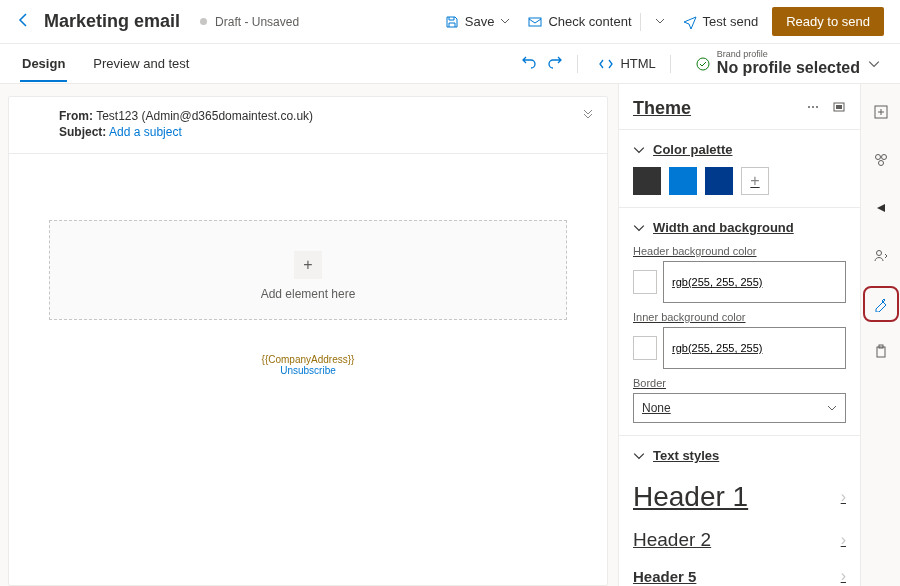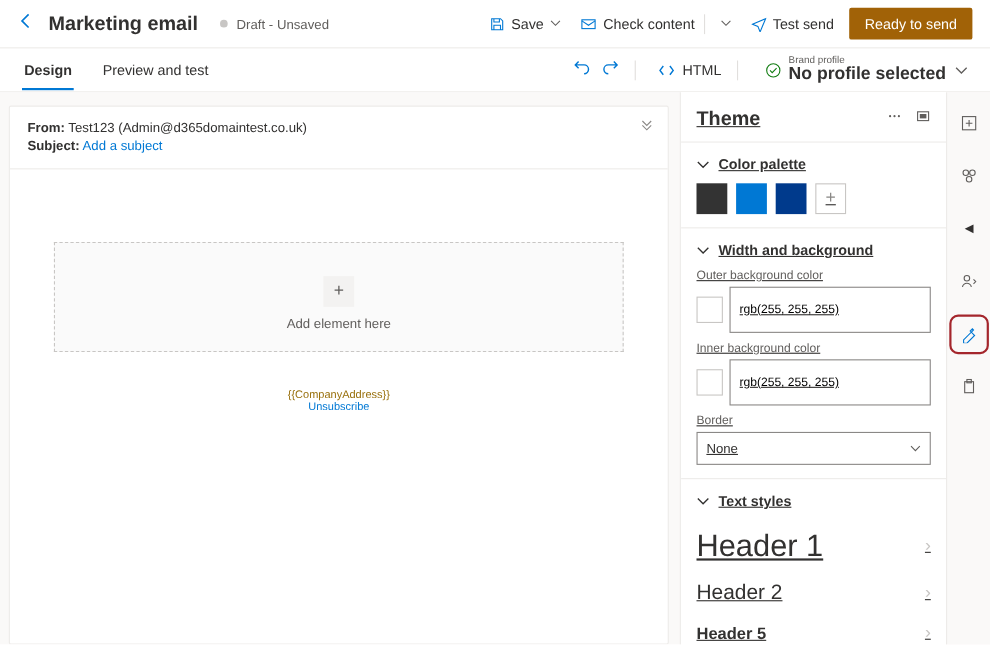--- a/index.html
+++ b/index.html
@@ -27,21 +27,21 @@
   .htmlbtn { display:flex; align-items:center; font-size:13px; margin-left:16px; cursor:pointer;}
   .brand { display:flex; align-items:center; margin-left:20px; cursor:pointer;}
   .brand-txt { font-size:9px; color:#605e5c; line-height:1;}
   .brand-val { font-size:16px; font-weight:600; }
 
   
   .main { display:flex; height:calc(586px - 44px - 40px); background:#faf9f8;}
   .canvas-col { flex:1; padding:12px 10px 0 8px; overflow:hidden;}
   .canvas { background:#fff; border:1px solid #edebe9; border-radius:2px; height:100%; display:flex; flex-direction:column;}
   .email-head { padding:12px 16px; border-bottom:1px solid #edebe9; position:relative; font-size:12px;}
-  .email-head .row { margin-bottom:2px;}
+  .email-head .row { margin-bottom:2px;margin-left:34px;}
   .email-head b { font-weight:600;}
   .email-head .link { color:#0078d4; cursor:pointer;}
   .collapse { position:absolute; right:12px; top:12px; color:#8a8886; cursor:pointer;}
   .dropzone { margin:66px 40px 0 40px; border:1px dashed #c8c6c4; background:#fafafa; text-align:center; padding:30px 0 18px 0; font-size:12px; color:#605e5c;}
   .plus-tile { width:28px; height:28px; background:#f3f2f1; display:flex; align-items:center; justify-content:center; margin:0 auto 8px auto; font-size:16px; color:#605e5c; cursor:pointer;}
   .footer { text-align:center; font-size:10px; color:#605e5c; margin-top:34px;}
   .footer .token { color:#986f0b;}
   .footer .unsub { color:#0078d4; cursor:pointer;}
 
   
@@ -229,21 +229,21 @@
       </div>
     </div>
 
     <div class="section">
       <div class="sec-title">
         <svg width="12" height="12" viewBox="0 0 10 10">
             <path d="M1 3l4 4 4-4" stroke="#323130" fill="none"></path>
           </svg>
         <span>Width and background</span>
       </div>
-      <div class="field-label">Outer background color</div>
+      <div class="field-label">Header background color</div>
       <div class="color-row">
         <div class="color-chip"></div>
         <input class="text-in" value="rgb(255, 255, 255)" style="">
       </div>
       <div class="field-label">Inner background color</div>
       <div class="color-row">
         <div class="color-chip"></div>
         <input class="text-in" value="rgb(255, 255, 255)" style="">
       </div>
       <div class="field-label">Border</div>

